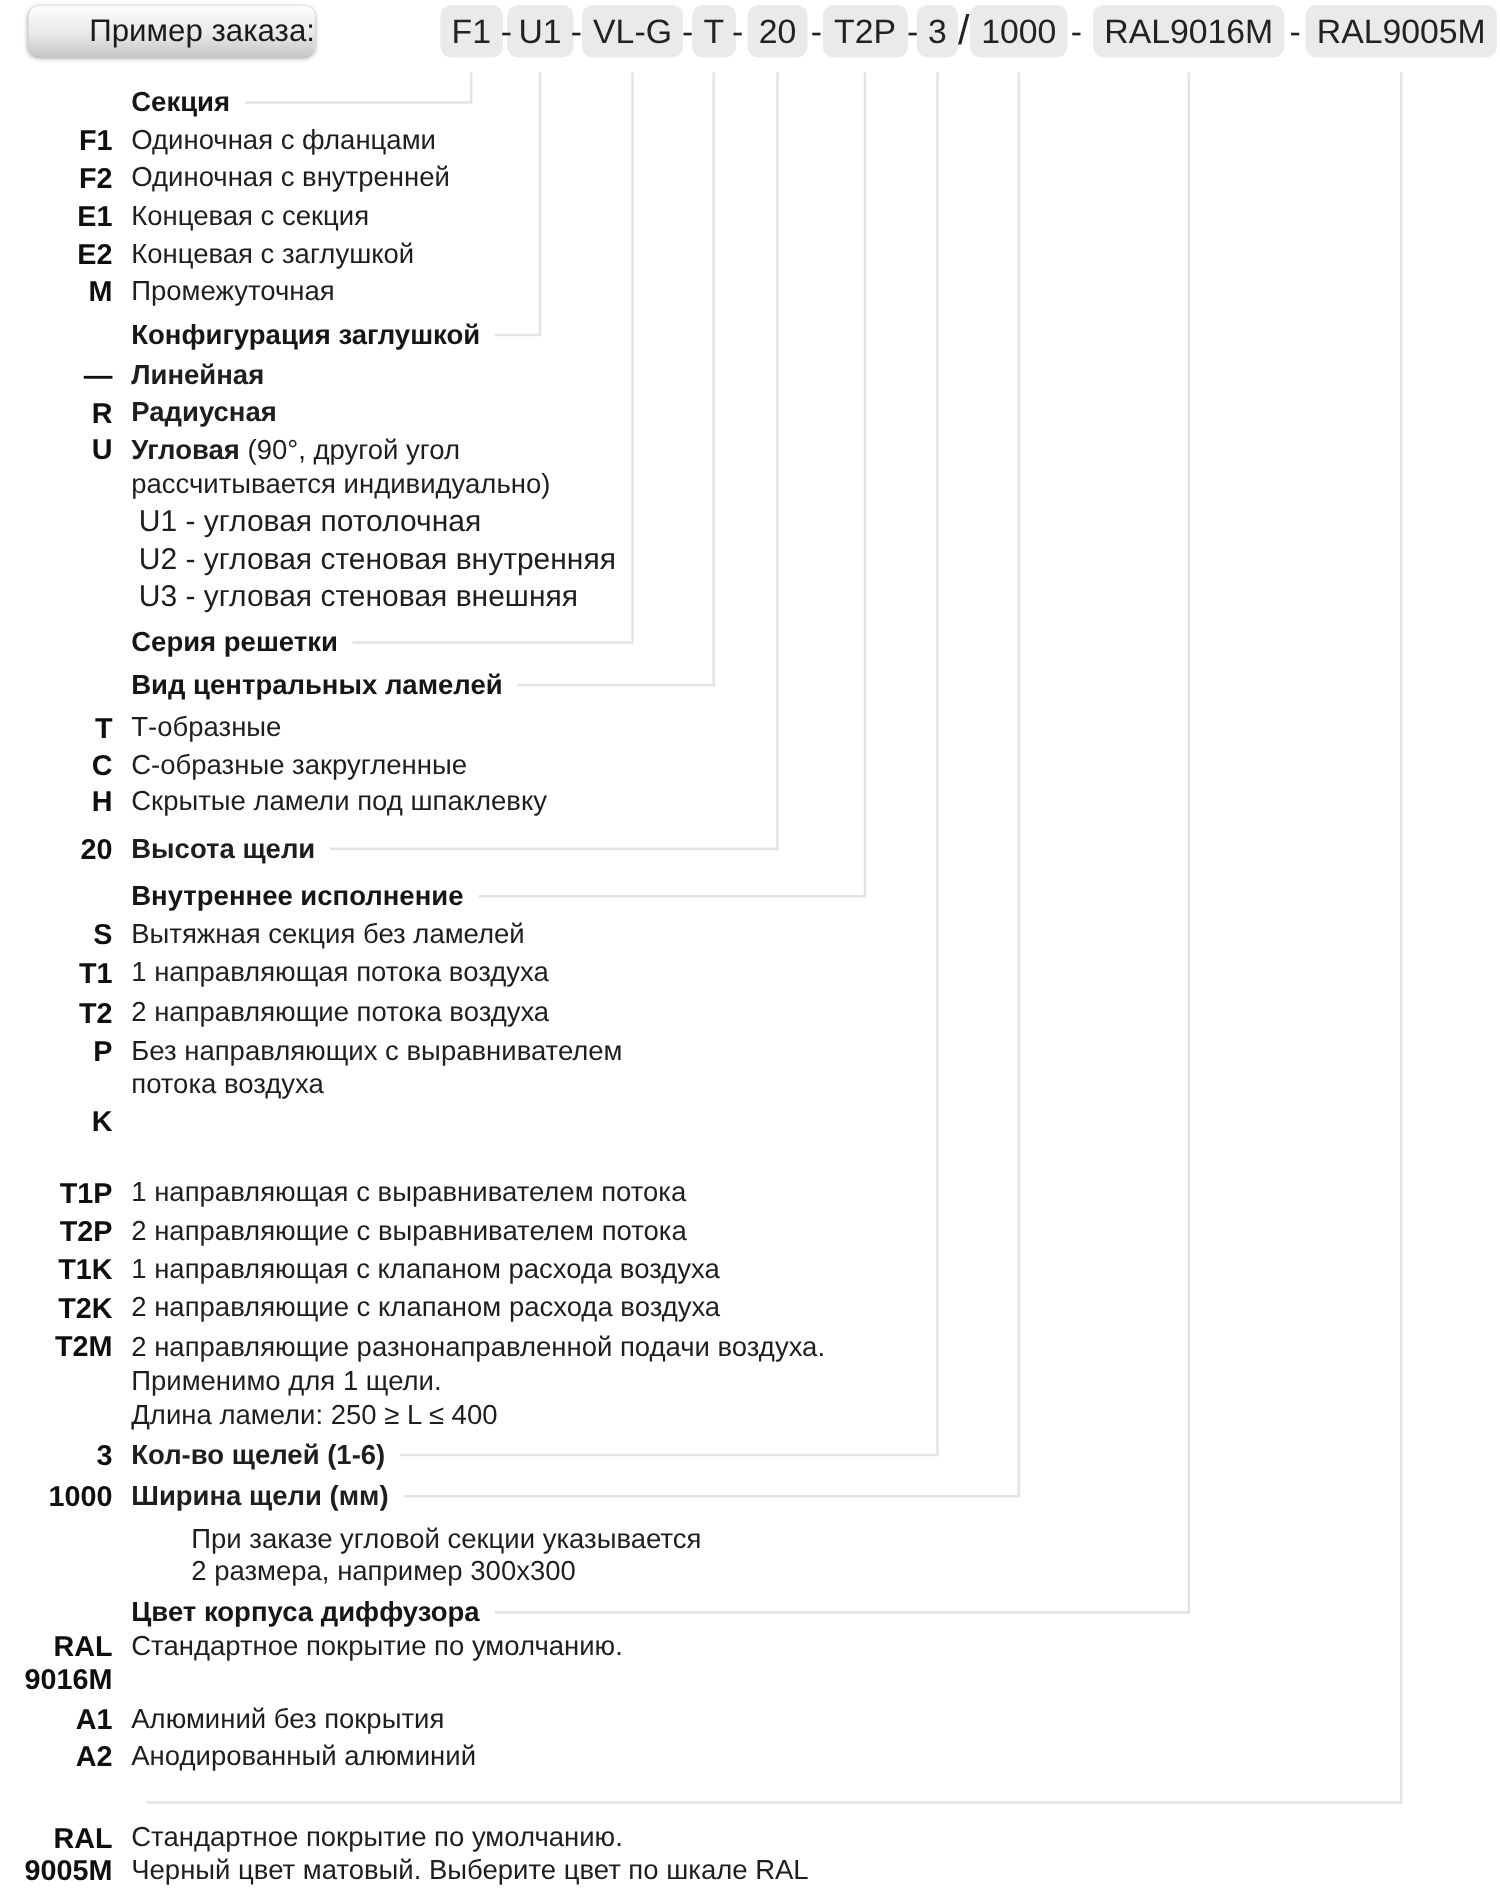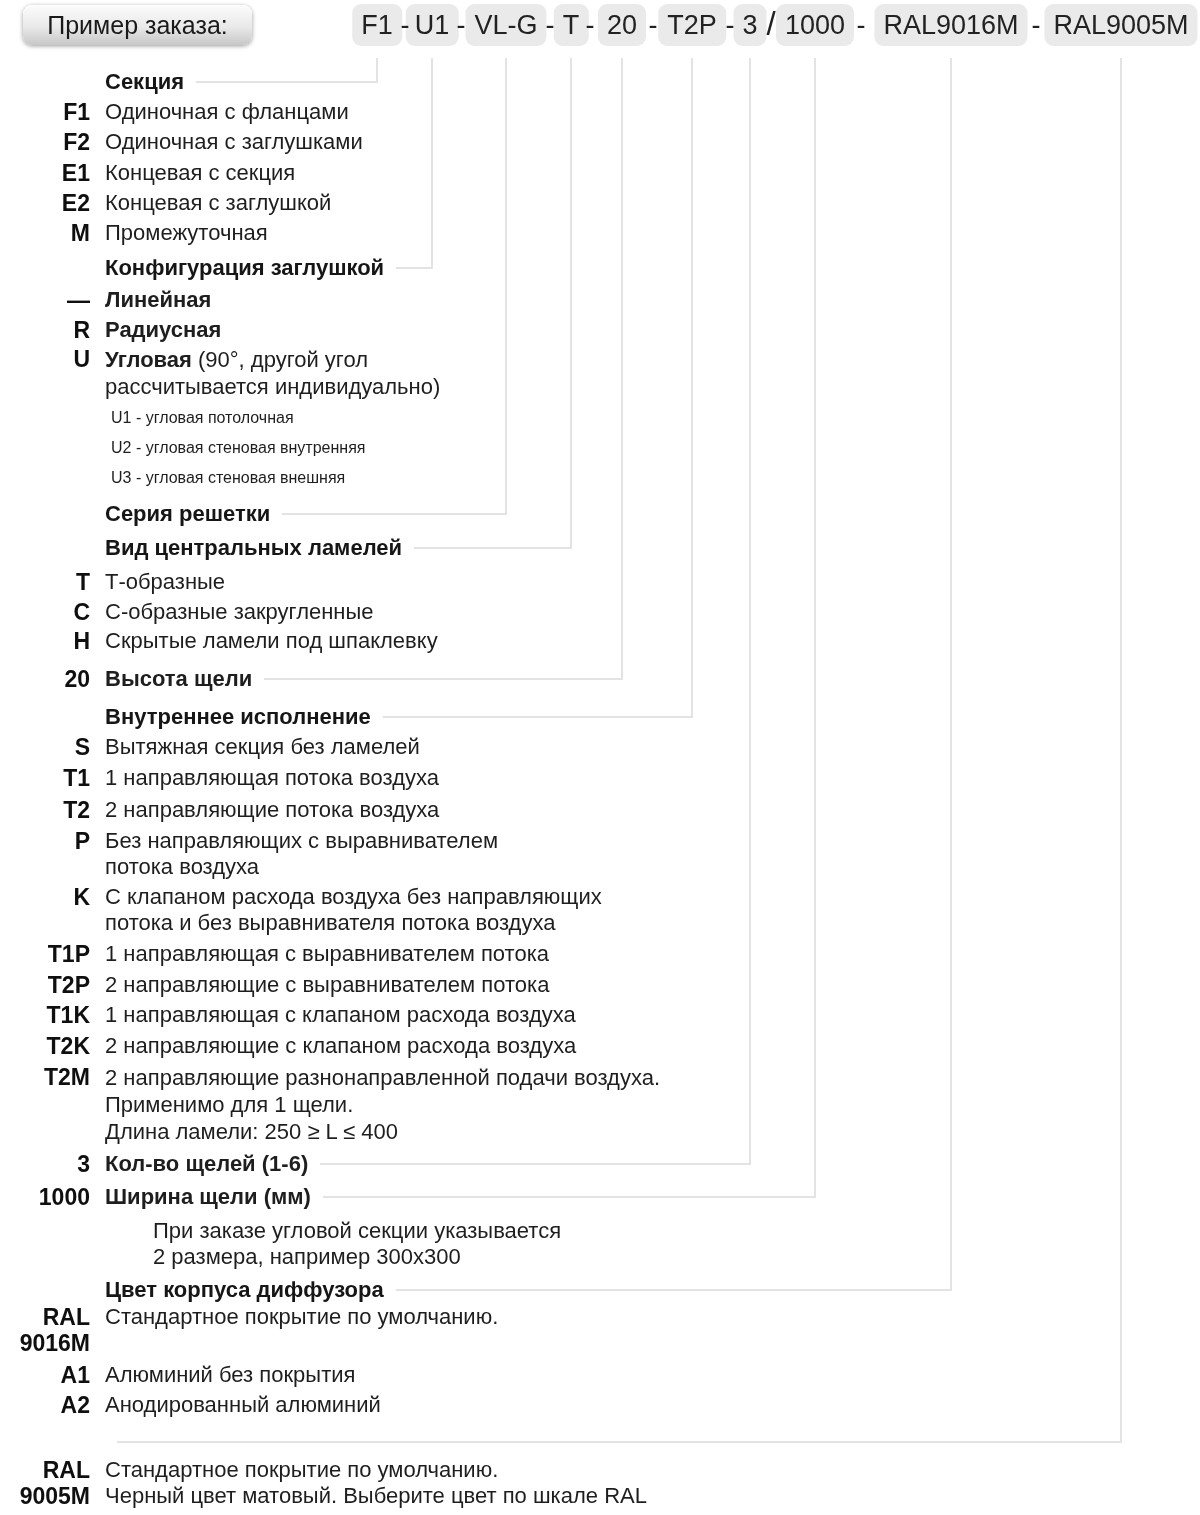--- a/index.html
+++ b/index.html
@@ -6,21 +6,21 @@
   body{
     width:1200px;height:1515px;position:relative;background:#ffffff;
     font-family:"Liberation Sans",sans-serif;color:#1e1e1e;
     -webkit-font-smoothing:antialiased;overflow:hidden;
   }
   
   .badge{
     position:absolute;left:23px;top:5px;width:229px;height:40px;border-radius:9px;
     background:linear-gradient(180deg,#fcfcfc 0%,#e9e9e9 55%,#c7c7c7 100%);
     box-shadow:0 1px 4px rgba(0,0,0,.40), inset 0 1px 0 #ffffff;
-    text-align:center;line-height:40px;font-size:25px;color:#1a1a1a;white-space:nowrap;
+    text-align:right;line-height:40px;font-size:25px;color:#1a1a1a;white-space:nowrap;
   }
   .cbox{
     position:absolute;top:4px;height:42px;border-radius:9px;background:#eaeaea;
     color:#222;font-size:27px;font-weight:500;line-height:42px;padding:0 9px;
     transform:translateX(-50%);white-space:nowrap;
   }
   .csep{
     position:absolute;top:4px;height:42px;line-height:42px;font-size:27px;font-weight:500;
     color:#222;transform:translateX(-50%);
   }
@@ -35,21 +35,21 @@
     color:#0f0f0f;line-height:30px;white-space:nowrap;
   }
   .desc{margin-left:15px;font-size:22px;line-height:30px;color:#1e1e1e;white-space:nowrap;}
   .desc.b{font-weight:700;}
   .lh26 .code,.lh26 .desc{line-height:26px;}
   .lh27 .code,.lh27 .desc{line-height:27px;}
   .hrow{
     position:absolute;display:flex;align-items:center;height:30px;
     font-weight:700;font-size:22px;color:#161616;white-space:nowrap;
   }
-  .subrow{position:absolute;left:111px;font-size:16px;line-height:30px;color:#1e1e1e;white-space:nowrap;}
+  .subrow{position:absolute;left:111px;font-size:24px;line-height:30px;color:#1e1e1e;white-space:nowrap;}
   .noterow{position:absolute;left:105px;font-size:22px;line-height:26px;color:#1e1e1e;white-space:nowrap;margin-left:48px;}
 </style>
 </head>
 <body>
 
 <div class="badge">Пример заказа:</div>
 
 <div class="cbox" style="left:377px">F1</div>
 <div class="cbox" style="left:432px">U1</div>
 <div class="cbox" style="left:506px">VL-G</div>
@@ -86,21 +86,21 @@
   <span>Секция</span>
     <i class="h-line"></i>
 </div>
 
 <div class="row" style="top:97px">
     <div class="code">F1</div>
     <div class="desc">Одиночная с фланцами</div>
   </div>
 <div class="row" style="top:127px">
     <div class="code">F2</div>
-    <div class="desc">Одиночная с заглушками</div>
+    <div class="desc">Одиночная с внутренней</div>
   </div>
 <div class="row" style="top:158px">
     <div class="code">E1</div>
     <div class="desc">Концевая с секция</div>
   </div>
 <div class="row" style="top:188px">
     <div class="code">E2</div>
     <div class="desc">Концевая с заглушкой</div>
   </div>
 <div class="row" style="top:218px">
@@ -184,24 +184,20 @@
 <div class="row lh26" style="top:828px">
   <div class="code">P</div>
   <div class="desc">
     <div>Без направляющих с выравнивателем</div>
     <div>потока воздуха</div>
   </div>
 </div>
 
 <div class="row lh26" style="top:884px">
   <div class="code">K</div>
-  <div class="desc">
-    <div>С клапаном расхода воздуха без направляющих</div>
-    <div>потока и без выравнивателя потока воздуха</div>
-  </div>
 </div>
 
 <div class="row" style="top:939px">
     <div class="code">T1P</div>
     <div class="desc">1 направляющая с выравнивателем потока</div>
   </div>
 <div class="row" style="top:970px">
     <div class="code">T2P</div>
     <div class="desc">2 направляющие с выравнивателем потока</div>
   </div>

